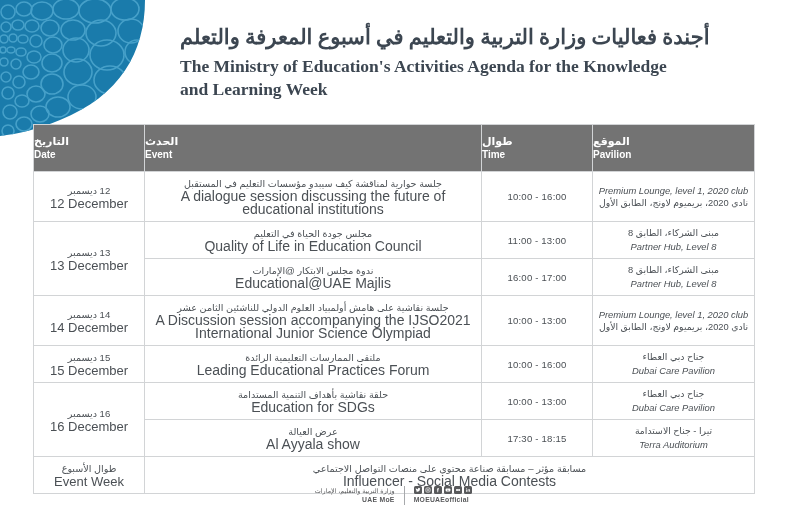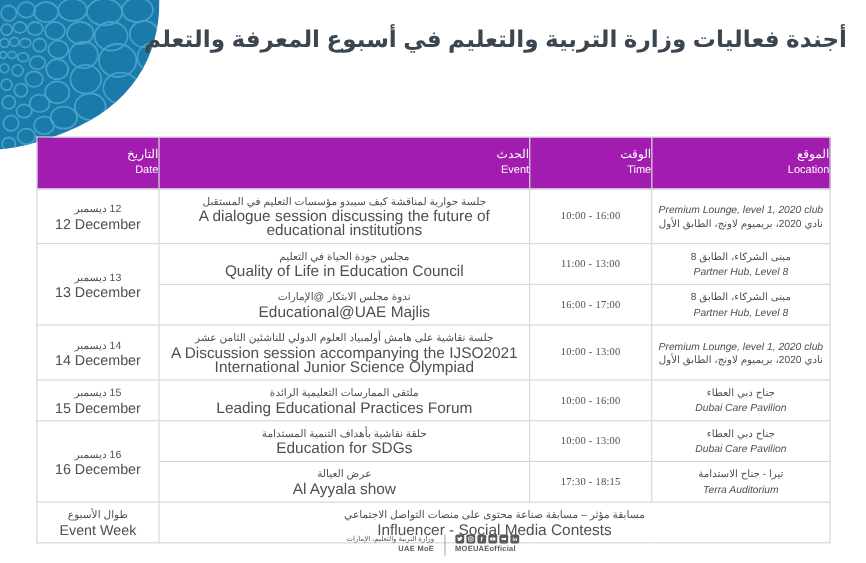--- a/index.html
+++ b/index.html
@@ -10,59 +10,59 @@
   }
   .page{position:relative;width:787px;height:512px;background:#fff;}
 
   
   .blob-wrap{position:absolute;left:0;top:0;width:200px;height:140px;overflow:hidden;}
   .blob-svg{display:block;}
 
   
   .title-block{
     position:absolute;left:180px;top:22px;width:590px;
-    text-align:left;color:#3b4650;
+    text-align:left;color:#3b4650;font-family:Liberation Serif, serif;
   }
   .title-ar{
     font-size:21px;line-height:30px;font-weight:600;direction:rtl;
     color:#3c4651;letter-spacing:0px;white-space:nowrap;
   }
   .title-en{
     font-size:17.5px;line-height:23px;font-weight:bold;color:#3c4651;
     margin-top:3px;
   }
 
   
   .tbl{
     position:absolute;left:33px;top:124px;width:721px;
     border-collapse:collapse;table-layout:fixed;
   }
   .tbl td,.tbl th{
     border:1px solid #d2d4d6;vertical-align:middle;padding:0;
   }
   thead th{
-    background:#a21caf;border:1px solid #e87d2d;color:#ffffff;
-    height:46px;text-align:right;font-weight:normal;
+    background:#737373;border:1px solid #e87d2d;color:#ffffff;
+    height:46px;text-align:left;font-weight:bold;
   }
   thead th .h-ar{font-size:11px;line-height:14px;direction:rtl;display:block;}
   thead th .h-en{font-size:10px;line-height:14px;display:block;}
 
   .c-date{width:111px;}
   .c-event{width:337px;}
   .c-time{width:111px;}
   .c-loc{width:162px;}
 
   td.cell{
     text-align:center;color:#4a4f55;padding:5px 4px;
   }
   .ar{font-size:9.3px;line-height:13px;direction:rtl;color:#4b5055;display:block;}
   .en{font-size:9.3px;line-height:13px;color:#4b5055;display:block;}
   td.date-cell .ar{font-size:9.6px;}
   td.date-cell .en{font-size:13px;}
-  td.time-cell .en{font-size:9.6px;letter-spacing:.2px;font-family:Liberation Serif, serif;}
+  td.time-cell .en{font-size:9.6px;letter-spacing:.2px;}
   td.loc-cell .en{font-size:9.4px;font-style:italic;}
   td.event-cell .ar{font-size:9.6px;}
   td.event-cell .en{font-size:14px;}
 
   
   .footer{
     position:absolute;left:0;top:478px;width:787px;height:34px;
     display:flex;align-items:center;justify-content:center;gap:9px;
   }
   .f-moe{text-align:right;color:#58595b;}
@@ -136,46 +136,50 @@
           <ellipse cx="10" cy="112" rx="7" ry="7"></ellipse>
           <ellipse cx="24" cy="124" rx="8" ry="7"></ellipse>
           <ellipse cx="8" cy="131" rx="6" ry="6"></ellipse>
         </g>
       </g>
     </svg>
   </div>
 
   <div class="title-block">
     <div class="title-ar">أجندة فعاليات وزارة التربية والتعليم في أسبوع المعرفة والتعلم</div>
+    <div class="title-en">
+      <div>The Ministry of Education's Activities Agenda for the Knowledge</div>
+      <div>and Learning Week</div>
+    </div>
   </div>
 
   <table class="tbl">
     <colgroup>
       <col class="c-date">
         <col class="c-event">
         <col class="c-time">
         <col class="c-loc">
     </colgroup>
     <thead>
       <tr>
         <th>
           <span class="h-ar">التاريخ</span>
           <span class="h-en">Date</span>
         </th>
         <th>
           <span class="h-ar">الحدث</span>
           <span class="h-en">Event</span>
         </th>
         <th>
-          <span class="h-ar">الوقت</span>
+          <span class="h-ar">طوال</span>
           <span class="h-en">Time</span>
         </th>
         <th>
           <span class="h-ar">الموقع</span>
-          <span class="h-en">Location</span>
+          <span class="h-en">Pavilion</span>
         </th>
       </tr>
     </thead>
     <tbody id="tbody">
         <tr>
           <td class="cell date-cell" rowspan="1">
             <span class="ar">12 ديسمبر</span>
             <span class="en">12 December</span>
           </td>
           <td class="cell event-cell">

